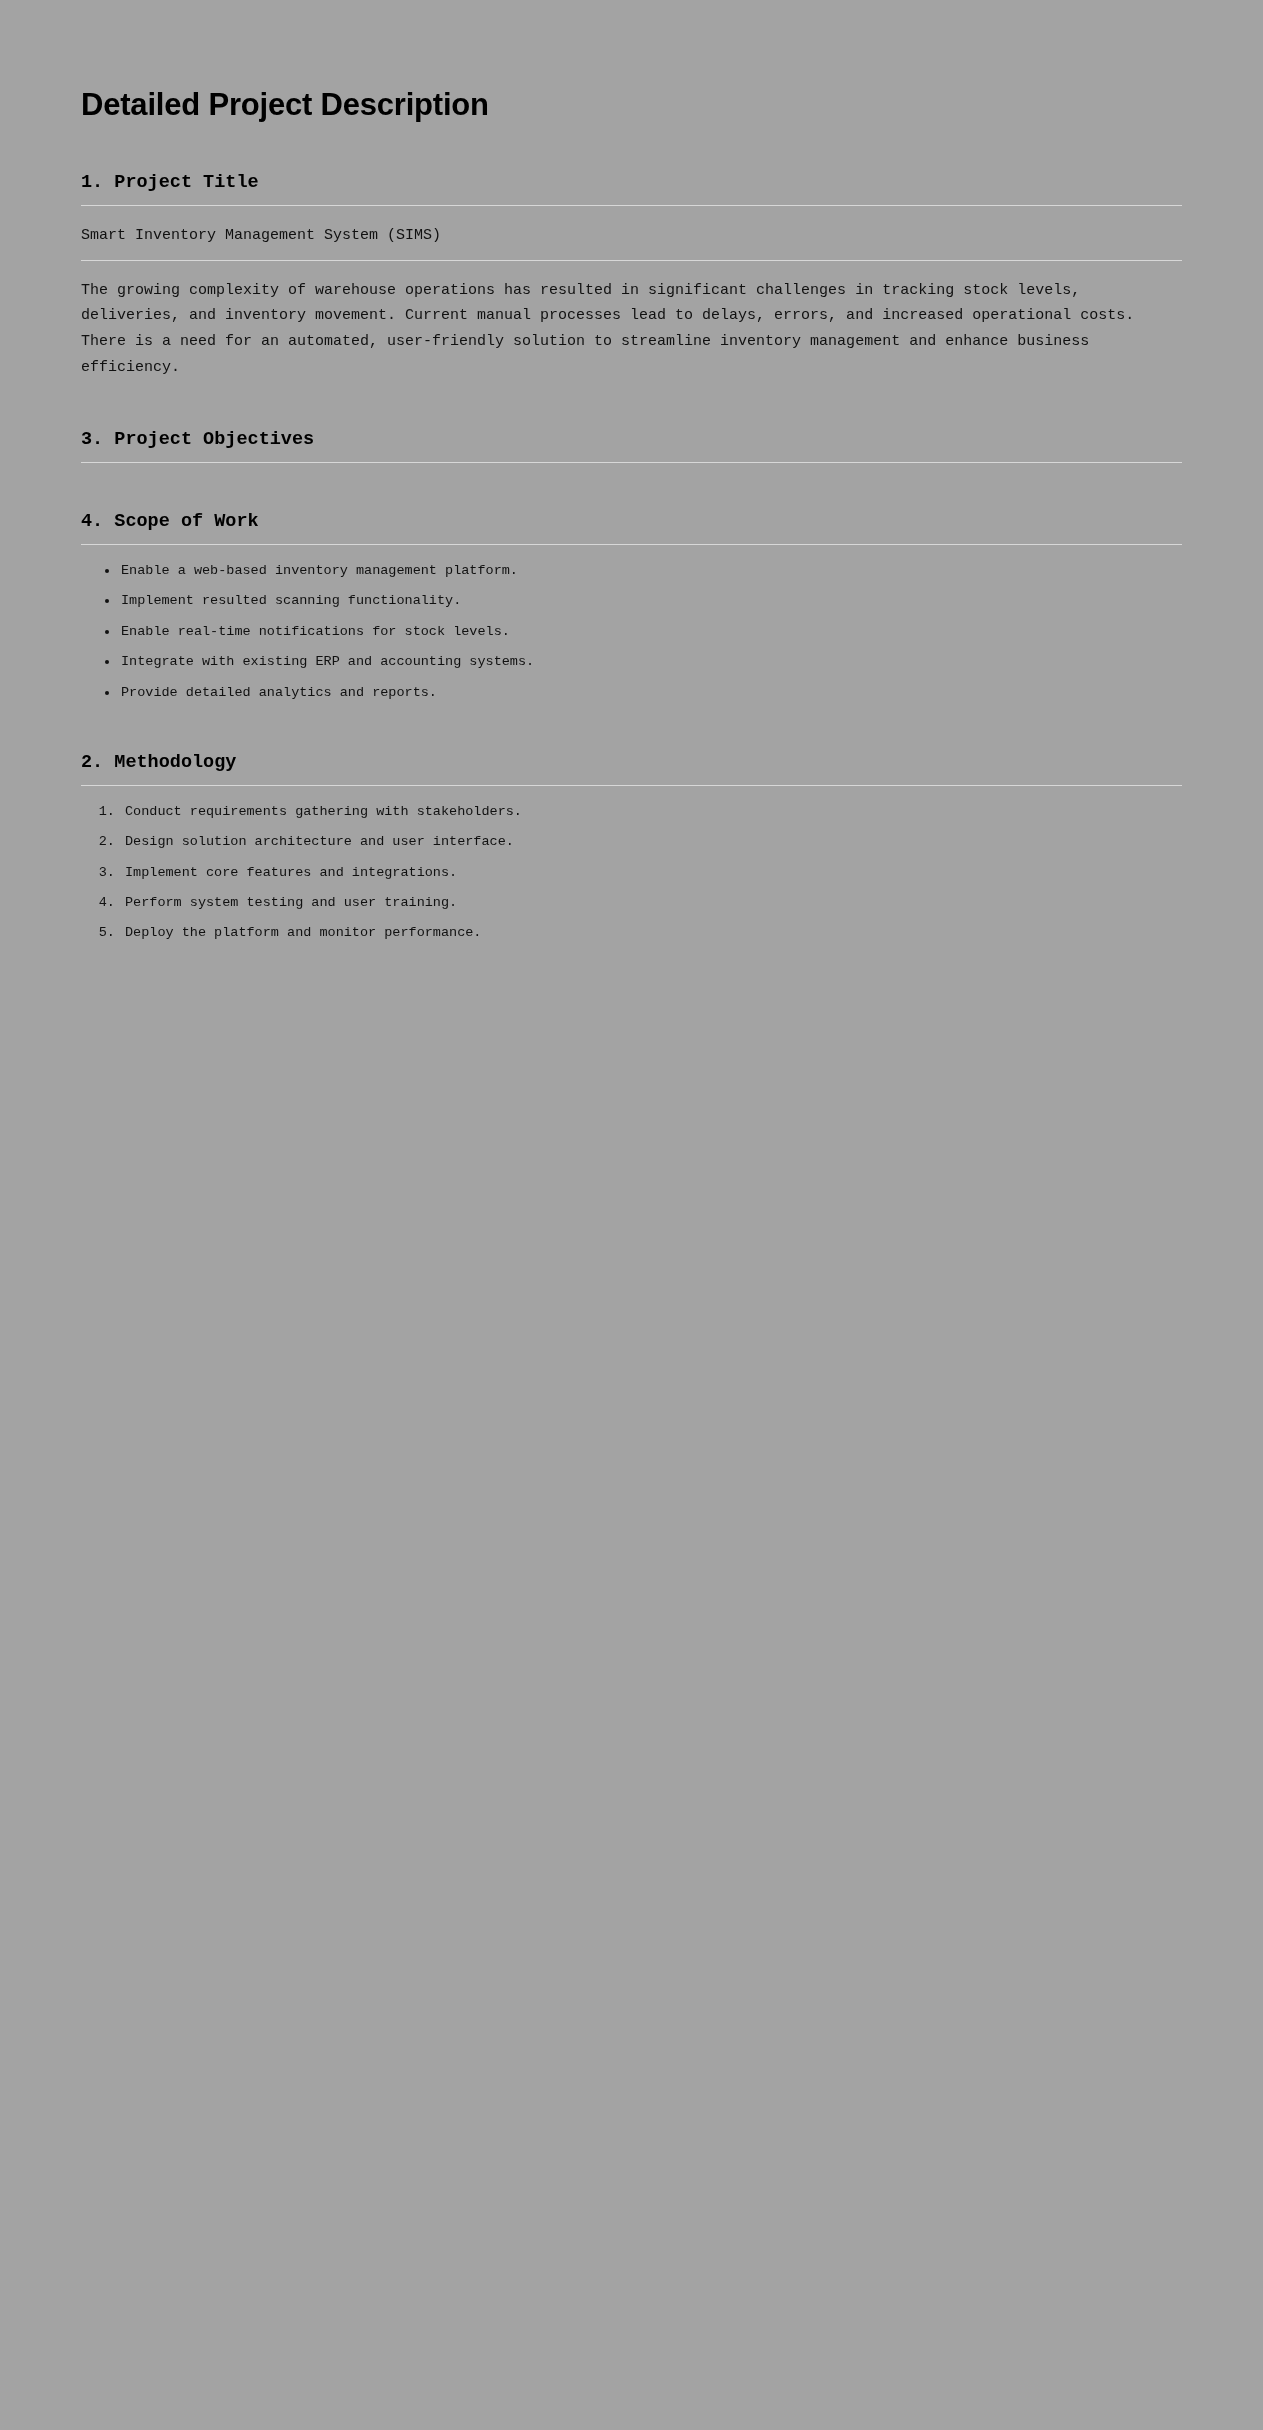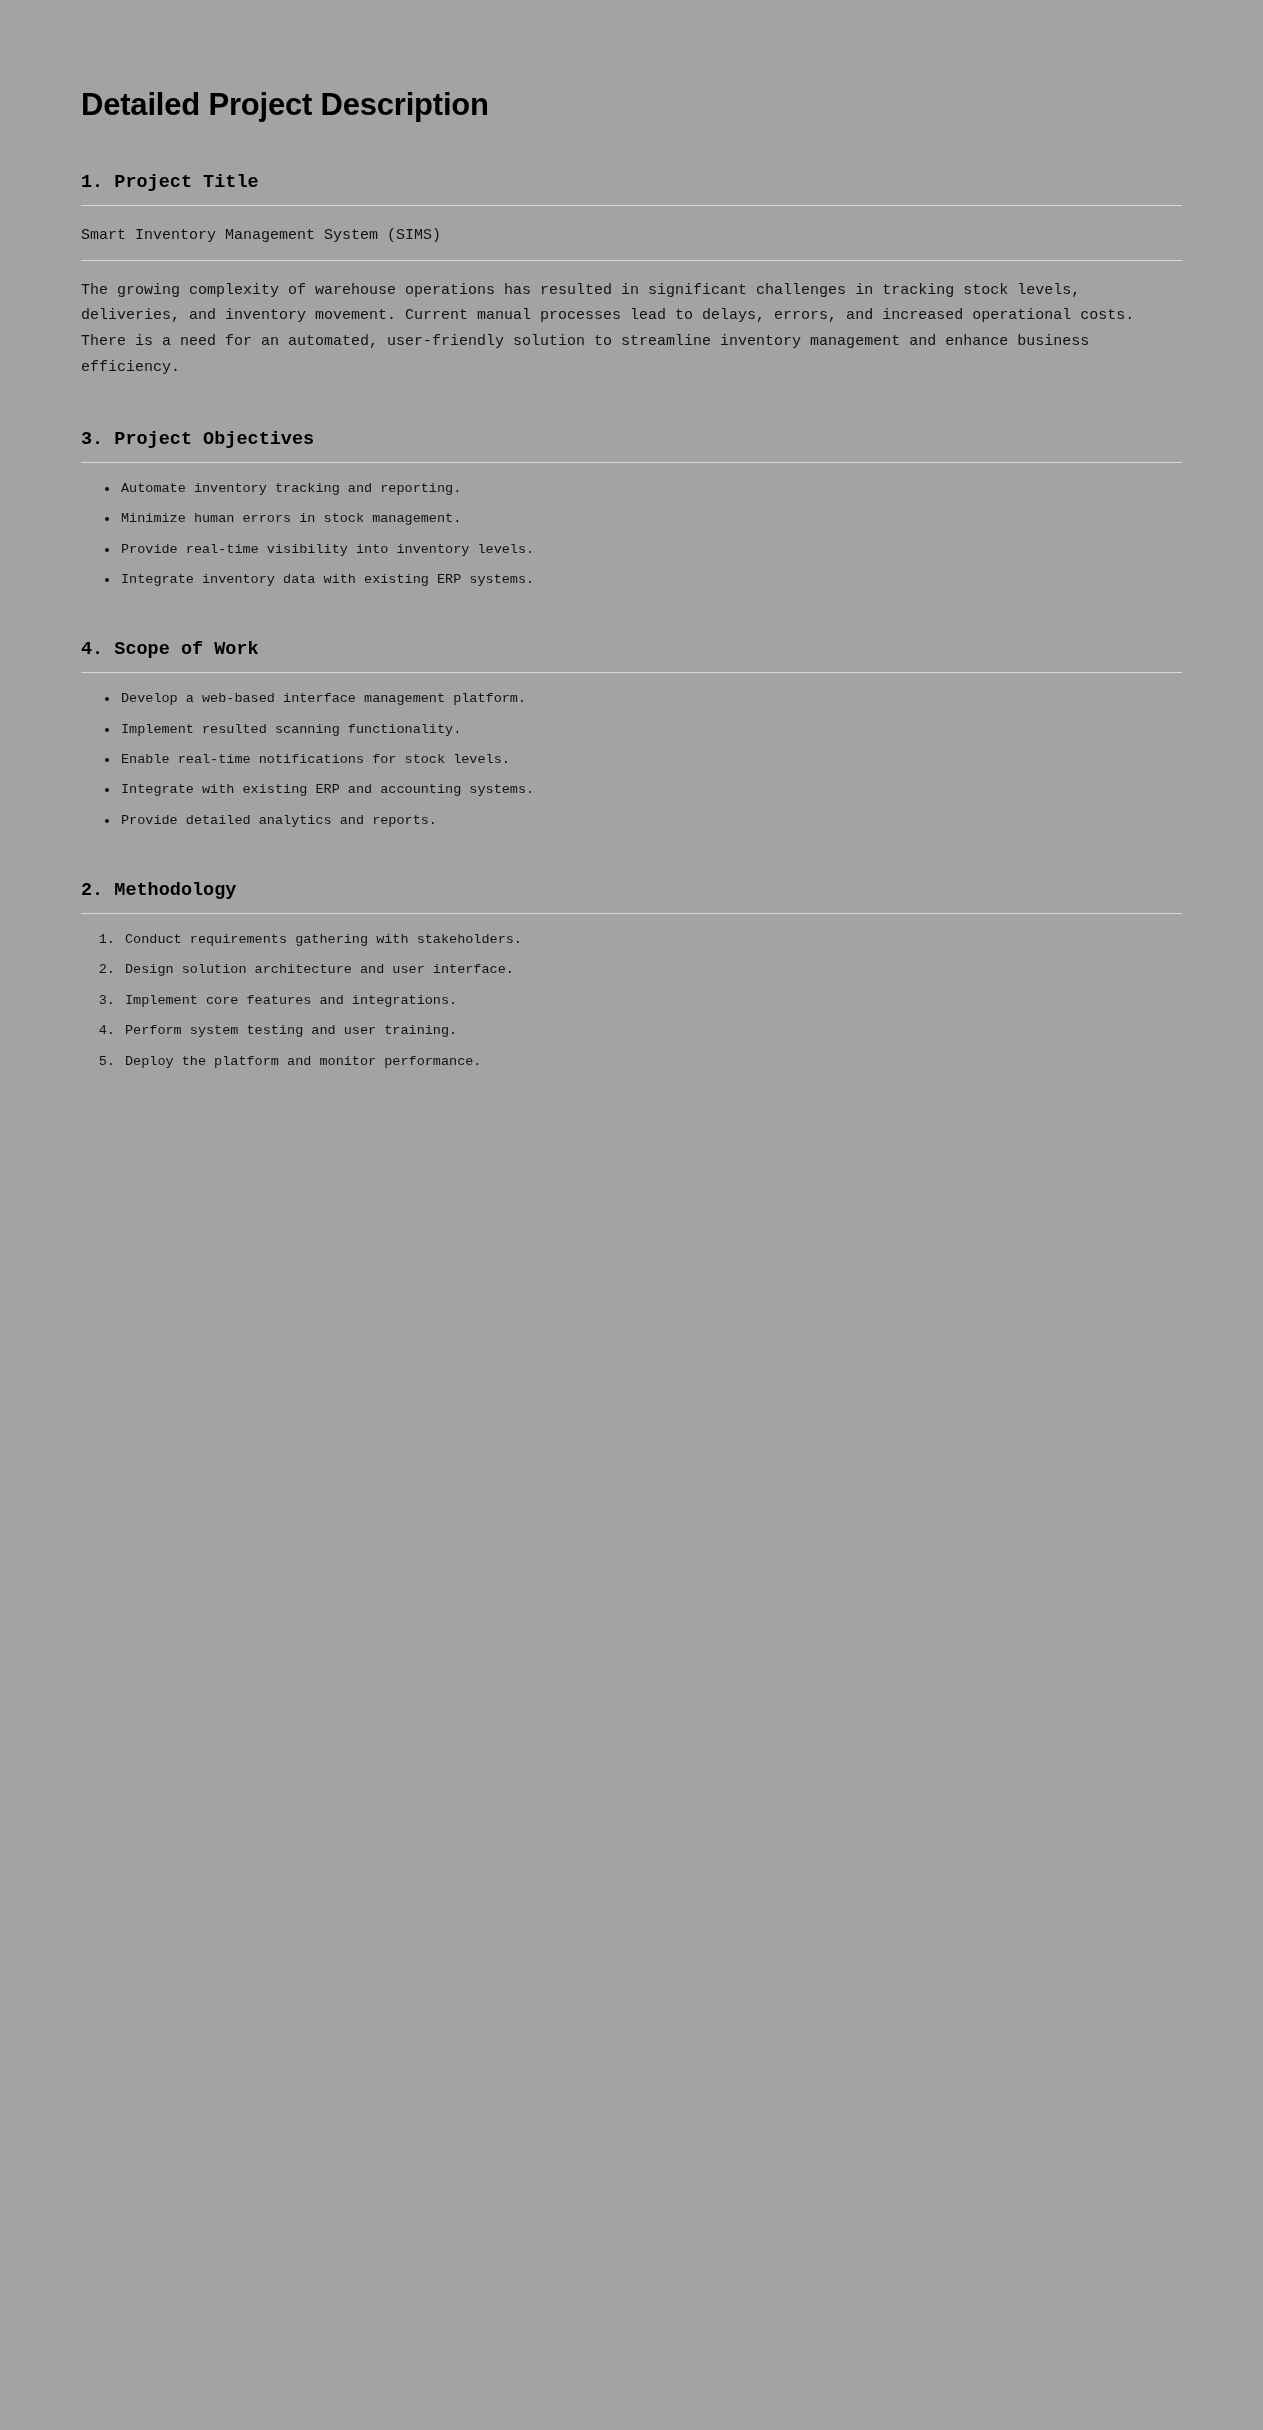--- a/index.html
+++ b/index.html
@@ -88,33 +88,27 @@
   </section>
 
   <section class="section">
     <hr class="rule">
     <p class="body-text">The growing complexity of warehouse operations has resulted in significant challenges in tracking stock levels, deliveries, and inventory movement. Current manual processes lead to delays, errors, and increased operational costs. There is a need for an automated, user-friendly solution to streamline inventory management and enhance business efficiency.</p>
   </section>
 
   <section class="section">
     <h2 class="section-heading">3. Project Objectives</h2>
     <hr class="rule">
-    <ul class="list">
-      <li>Automate inventory tracking and reporting.</li>
-      <li>Minimize human errors in stock management.</li>
-      <li>Provide real-time visibility into inventory levels.</li>
-      <li>Integrate inventory data with existing ERP systems.</li>
-    </ul>
   </section>
 
   <section class="section">
     <h2 class="section-heading">4. Scope of Work</h2>
     <hr class="rule">
     <ul class="list">
-      <li>Develop a web-based interface management platform.</li>
+      <li>Enable a web-based inventory management platform.</li>
       <li>Implement resulted scanning functionality.</li>
       <li>Enable real-time notifications for stock levels.</li>
       <li>Integrate with existing ERP and accounting systems.</li>
       <li>Provide detailed analytics and reports.</li>
     </ul>
   </section>
 
   <section class="section">
     <h2 class="section-heading">2. Methodology</h2>
     <hr class="rule">

